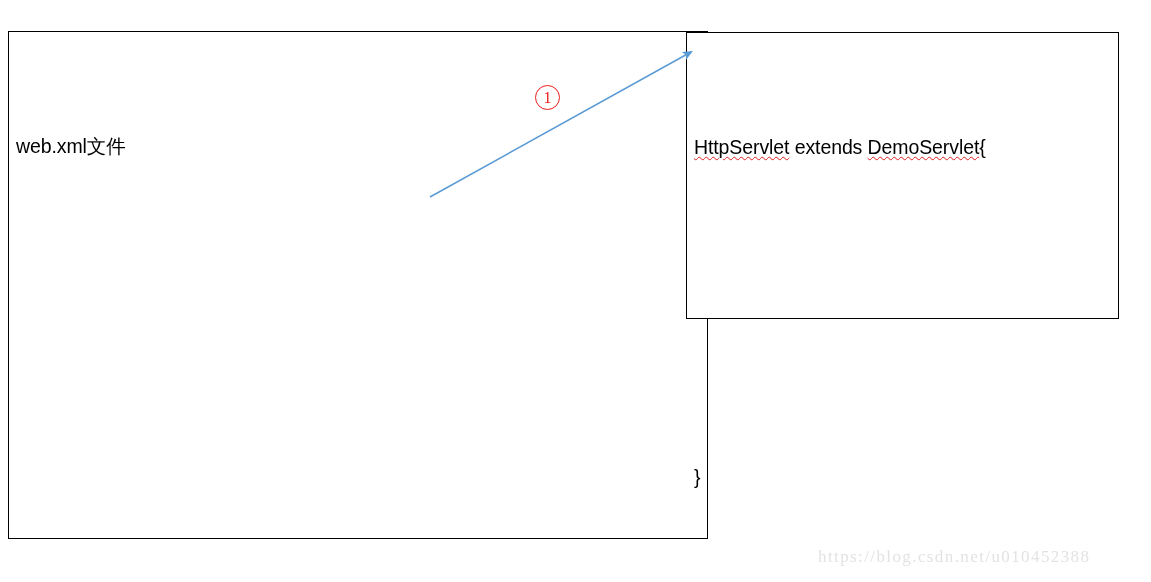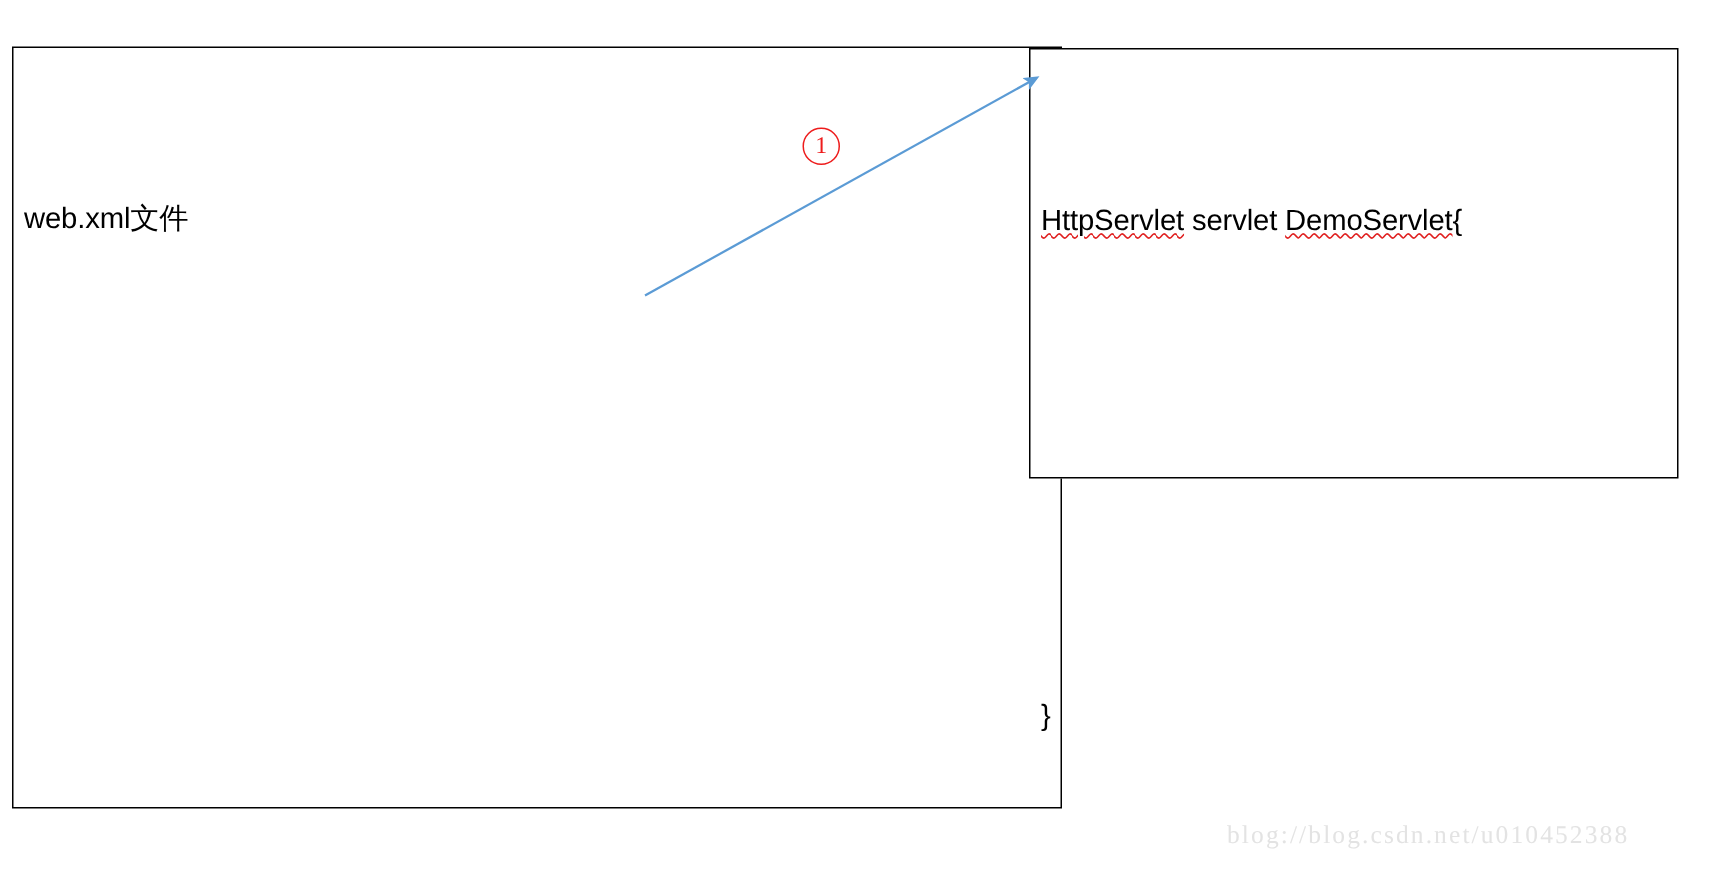--- a/index.html
+++ b/index.html
@@ -147,36 +147,36 @@
       
 
       
 
     </div>
   </div>
 
   <div class="code-box" id="right-box">
     <div class="code-lines">
 
-      <div class="line"><span class="squiggle">HttpServlet</span><span> servlet </span><span class="squiggle">DemoServlet</span><span>{</span></div>
+      <div class="line"><span class="squiggle">HttpServlet</span><span> extends </span><span class="squiggle">DemoServlet</span><span>{</span></div>
 
       <div class="line blank"></div>
       <div class="line blank"></div>
 
       <div class="line"><span>}</span></div>
 
     </div>
   </div>
 
   <div id="circle-marker"><span>1</span></div>
 
   <svg id="arrow-svg" viewBox="0 0 1151 582" xmlns="http://www.w3.org/2000/svg">
     <defs>
       <marker id="arrowhead" markerWidth="7" markerHeight="7" refX="5.5" refY="3" orient="auto" markerUnits="strokeWidth">
         <path d="M0,0 L7,3 L0,6 L1.6,3 z" fill="#5b9bd5"></path>
       </marker>
     </defs>
     <line x1="430" y1="197" x2="691" y2="52" stroke="#5b9bd5" stroke-width="1.5" marker-end="url(#arrowhead)"></line>
   </svg>
 
-  <div id="watermark">blog://blog.csdn.net/u010452388</div>
+  <div id="watermark">https://blog.csdn.net/u010452388</div>
 
 </div>
 
 </body></html>

